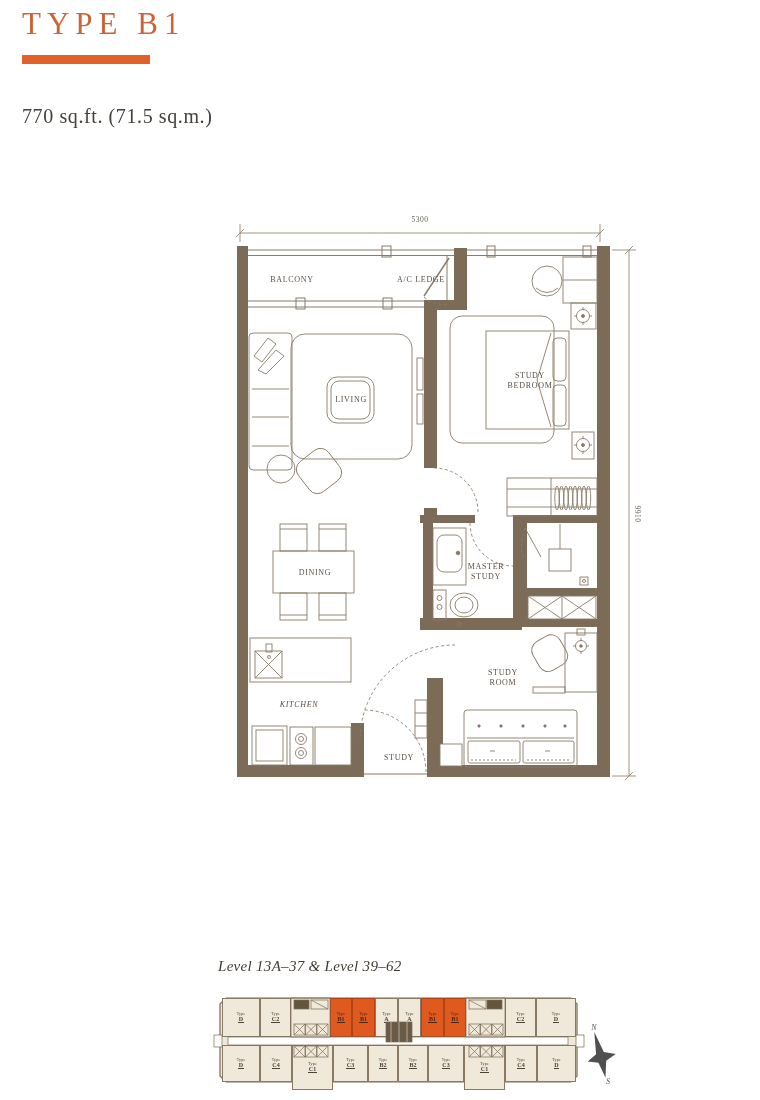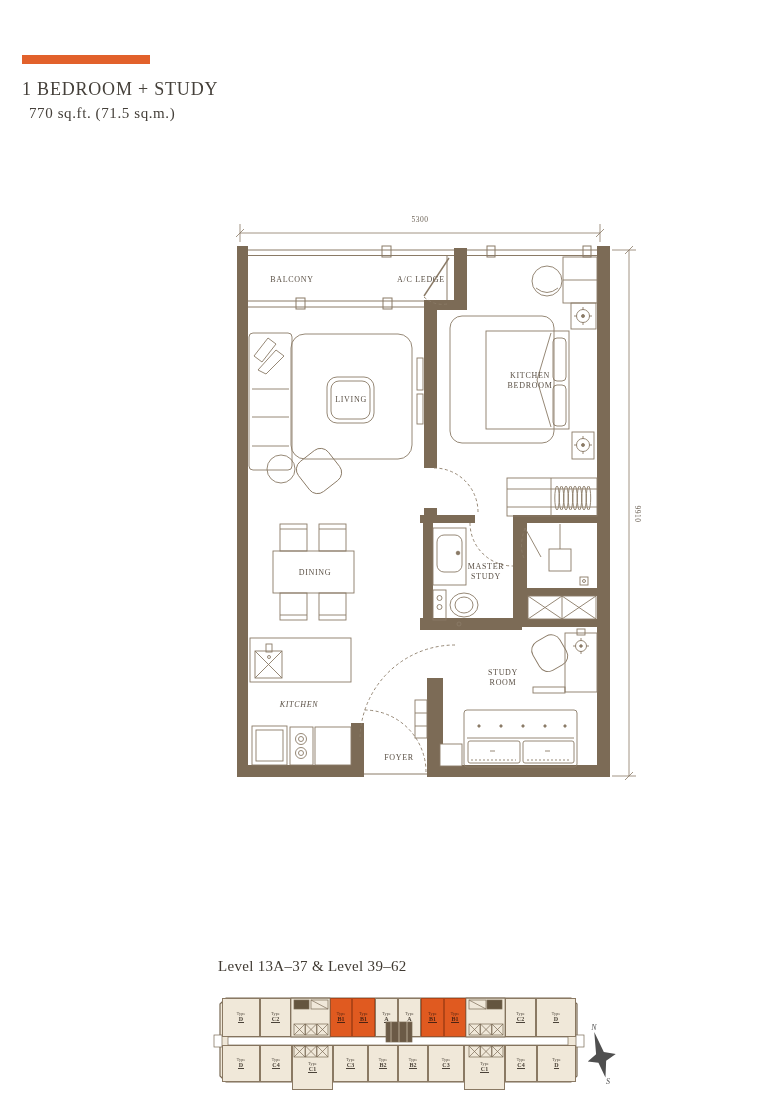--- a/index.html
+++ b/index.html
@@ -3,45 +3,45 @@
 <meta charset="utf-8">
 <style>
   html,body{margin:0;padding:0;background:#fff;}
   .page{position:relative;width:760px;height:1100px;background:#fff;overflow:hidden;
         font-family:"Liberation Serif",serif;}
   
   .title{position:absolute;left:22px;top:6px;font-size:31px;letter-spacing:6px;
          color:#cb6437;font-weight:normal;margin:0;}
   .title-bar{position:absolute;left:22px;top:55px;width:128px;height:9px;background:#e2612b;}
   .subtitle{position:absolute;left:22px;top:79px;font-size:18px;letter-spacing:.8px;color:#45403a;}
-  .area{position:absolute;left:29px;top:105px;font-size:15px;letter-spacing:.6px;color:#45403a;}
+  .area{position:absolute;left:22px;top:105px;font-size:20px;letter-spacing:.6px;color:#45403a;}
   
   .lbl{position:absolute;transform:translate(-50%,-50%);font-size:8px;letter-spacing:.7px;
        color:#5b5146;text-align:center;white-space:nowrap;line-height:1.25;}
   .lbl.wrap{white-space:normal;}
   .dim{position:absolute;transform:translate(-50%,-50%);font-size:7.5px;letter-spacing:.5px;color:#6e6458;}
   .dim.vert{transform:translate(-50%,-50%) rotate(90deg);}
   
-  .kp-title{position:absolute;left:218px;top:958px;font-size:15px;letter-spacing:.3px;color:#403a32;}
+  .kp-title{position:absolute;left:218px;top:958px;font-size:15px;letter-spacing:.3px;color:#403a32;font-style:italic;}
   .kp-cell{position:absolute;box-sizing:border-box;background:#f0e8d9;border:1px solid #8a7963;
            display:flex;flex-direction:column;align-items:center;justify-content:center;
            color:#4a4238;line-height:1;}
   .kp-cell.hl{background:#e05a20;border-color:#b04416;color:#4d2413;}
   .kp-type{font-size:4px;letter-spacing:.2px;}
   .kp-code{font-size:6px;font-weight:bold;border-bottom:.5px solid currentColor;margin-top:.5px;padding:0 .5px;}
   .compass-letter{position:absolute;transform:translate(-50%,-50%);font-size:8px;font-style:italic;color:#555;}
   svg{position:absolute;left:0;top:0;}
 </style>
 </head>
 <body>
 
 <div class="page">
 
+  <h1 class="title">TYPE B1</h1>
   <div class="title-bar"></div>
-  <div class="subtitle">1 BEDROOM + STUDY</div>
   <div class="area">770 sq.ft.  (71.5 sq.m.)</div>
 
   <svg width="760" height="1100">
 
     <g stroke="#8a7a66" stroke-width="0.8">
       <line x1="240" y1="233" x2="600" y2="233"></line>
       <line x1="240" y1="224" x2="240" y2="242"></line>
       <line x1="600" y1="224" x2="600" y2="242"></line>
       <line x1="236" y1="237" x2="244" y2="229"></line>
       <line x1="596" y1="237" x2="604" y2="229"></line>
@@ -381,26 +381,26 @@
         <line x1="491.5" y1="1046" x2="480.5" y2="1057"></line>
       <rect x="492" y="1046" width="11" height="11"></rect>
         <line x1="492" y1="1046" x2="503" y2="1057"></line>
         <line x1="503" y1="1046" x2="492" y2="1057"></line>
     </g>
   </svg>
 
   <div class="lbl" style="left:292px;top:280px;">BALCONY</div>
   <div class="lbl" style="left:421px;top:280px;text-align:center;">A/C LEDGE</div>
   <div class="lbl" style="left:351px;top:400px;">LIVING</div>
-  <div class="lbl wrap" style="left:530px;top:381px;width:64px;">KITCHEN BEDROOM</div>
+  <div class="lbl wrap" style="left:530px;top:381px;width:64px;">STUDY BEDROOM</div>
   <div class="lbl" style="left:315px;top:573px;">DINING</div>
   <div class="lbl wrap" style="left:486px;top:572px;width:50px;">MASTER STUDY</div>
   <div class="lbl wrap" style="left:503px;top:678px;width:46px;">STUDY ROOM</div>
   <div class="lbl" style="left:299px;top:705px;font-style:italic;">KITCHEN</div>
-  <div class="lbl" style="left:399px;top:758px;">FOYER</div>
+  <div class="lbl" style="left:399px;top:758px;">STUDY</div>
 
   <div class="dim" style="left:420px;top:219px;">5300</div>
   <div class="dim vert" style="left:637px;top:514px;">9910</div>
 
   <div class="kp-title">Level 13A–37 &amp; Level 39–62</div>
   <div class="compass-letter" style="left:594px;top:1027px;">N</div>
   <div class="compass-letter" style="left:608px;top:1081px;">S</div>
 
 </div>
 

